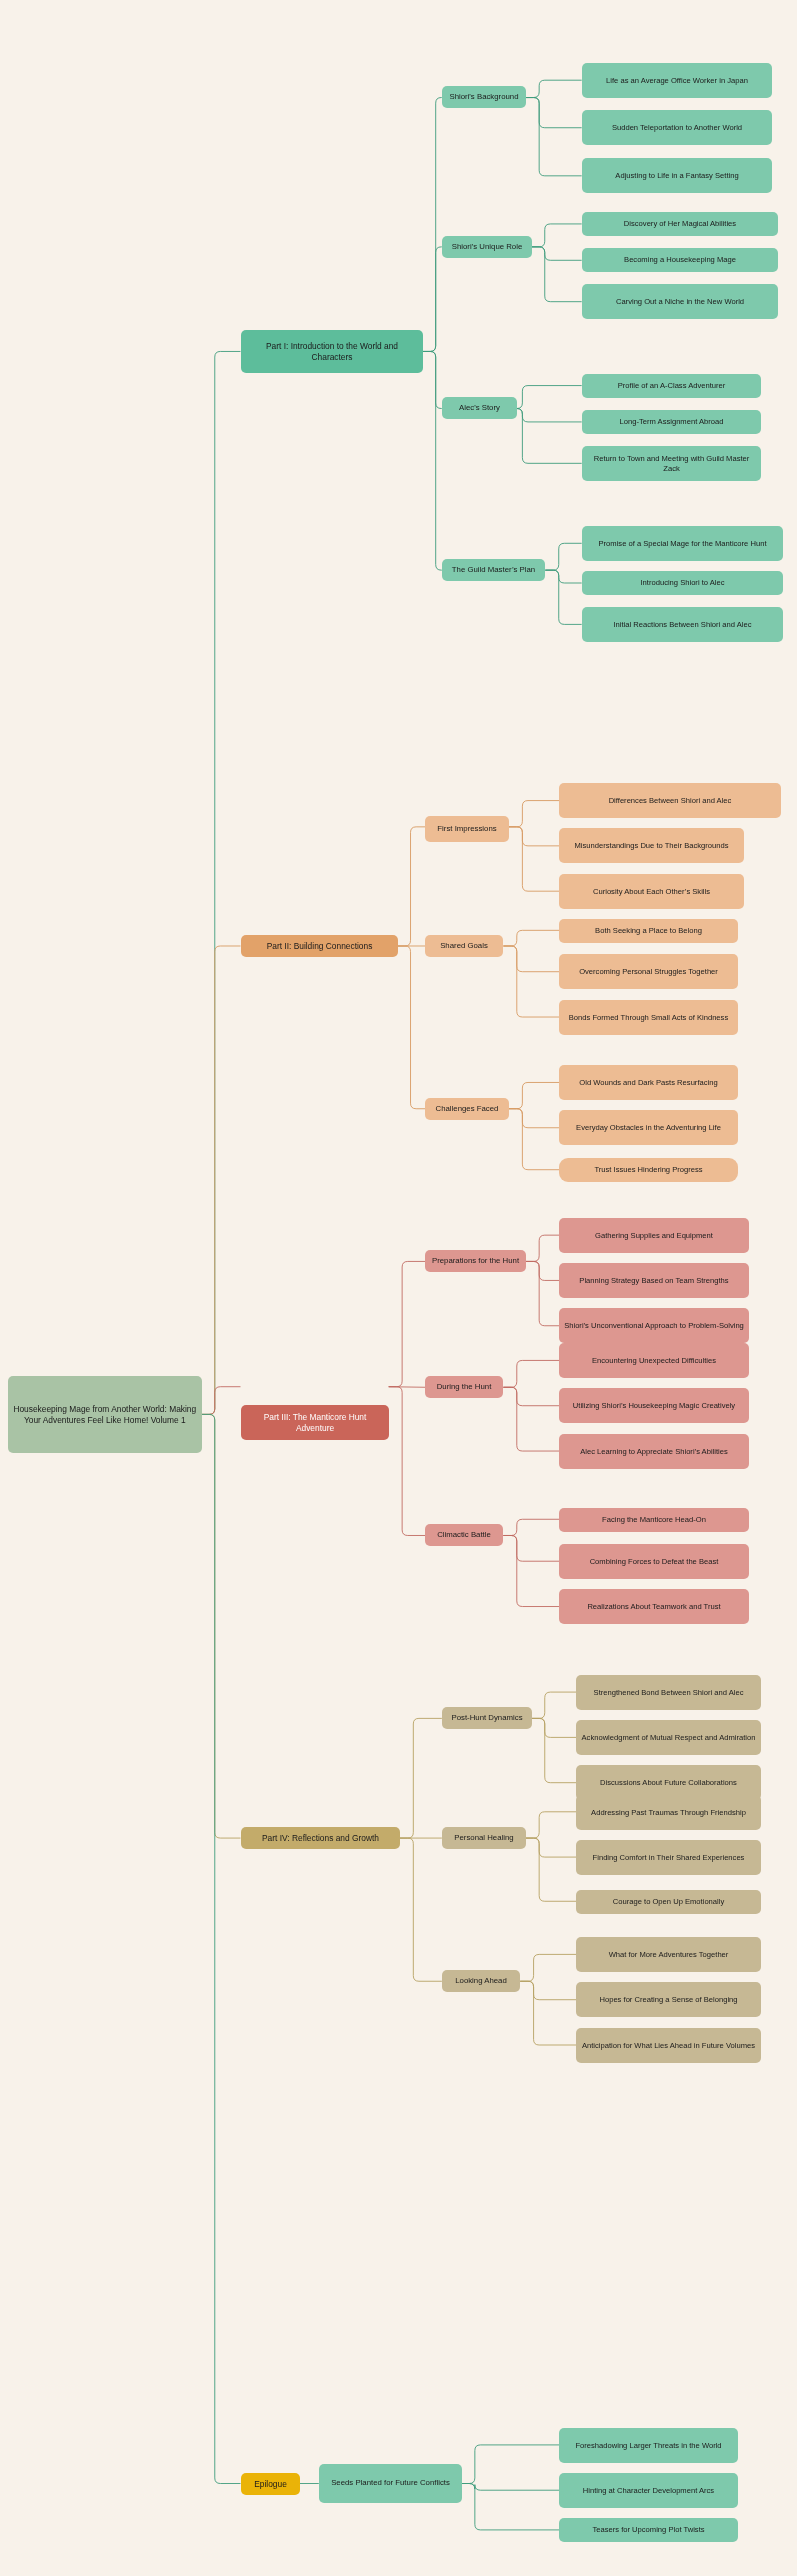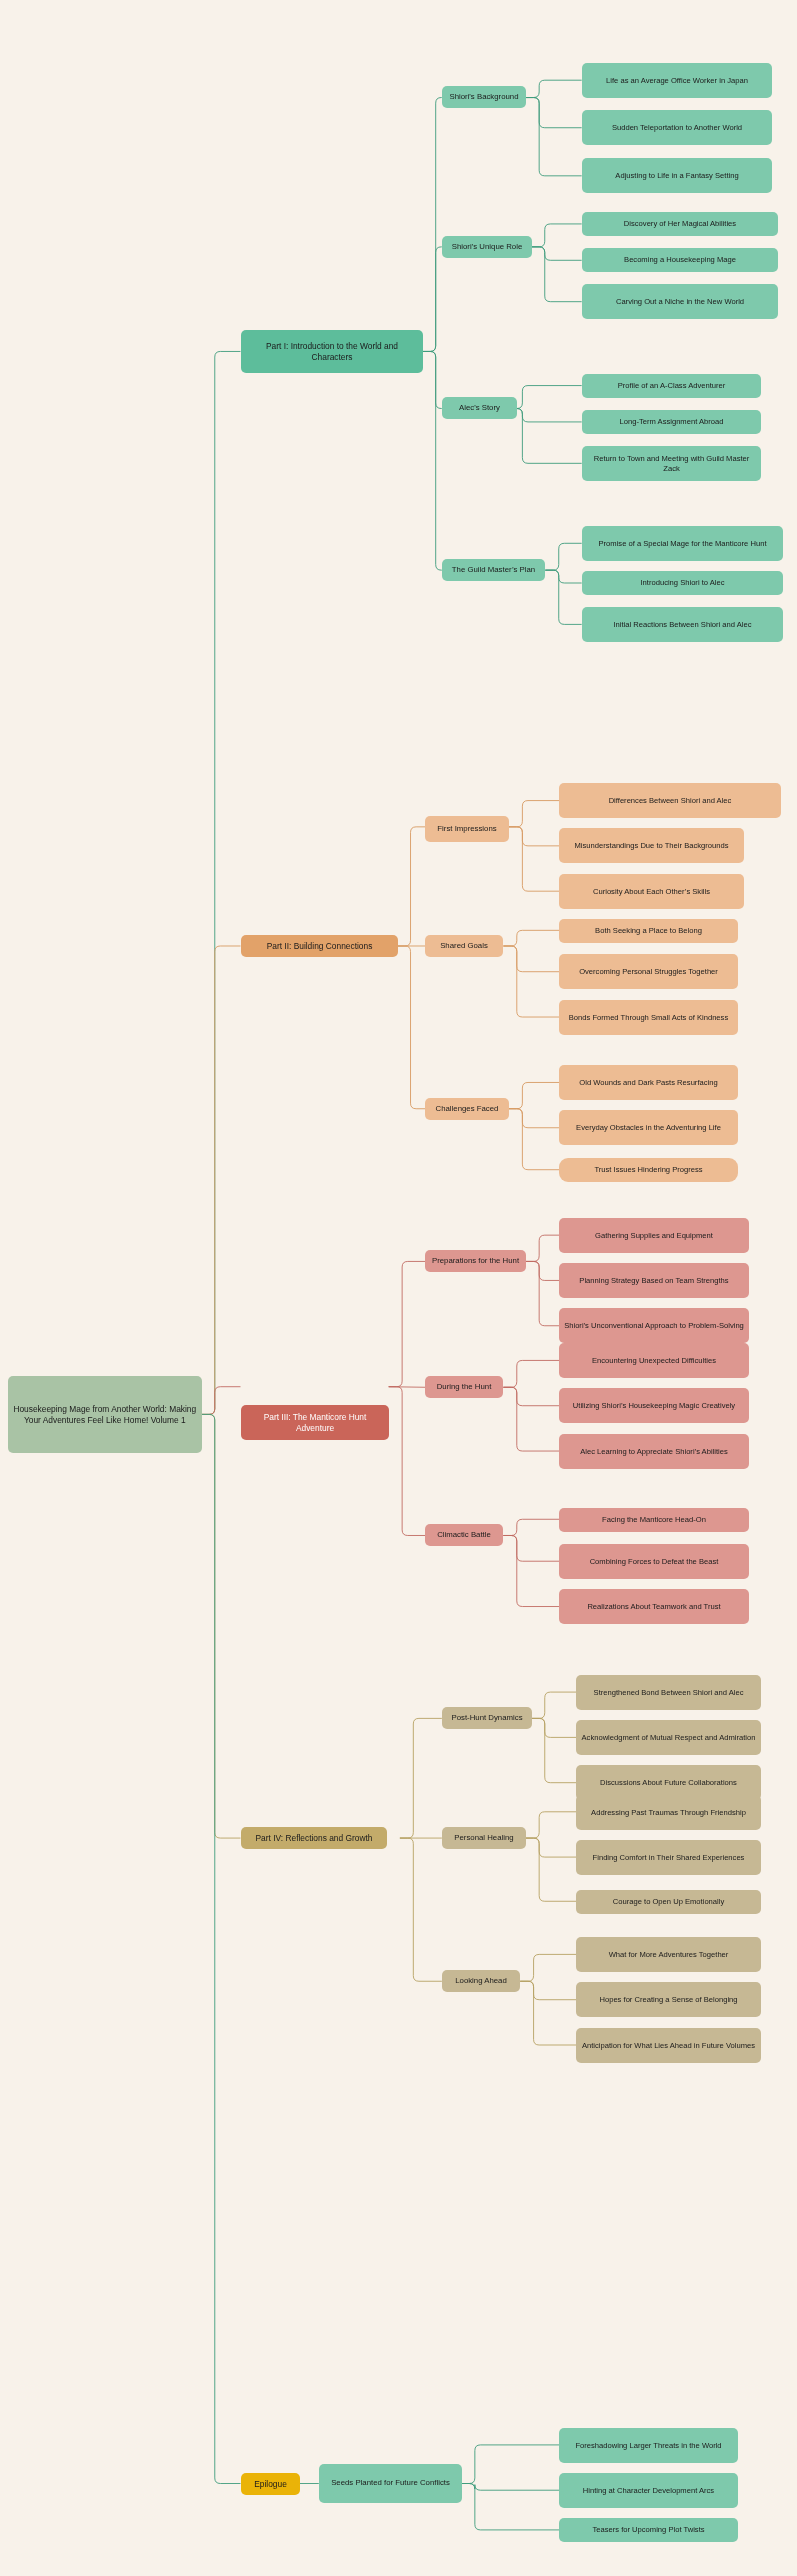--- a/index.html
+++ b/index.html
@@ -220,21 +220,21 @@
       </div>
       <div class="node lvl3" style="left: 559px; top: 1508px; width: 190px; height: 23.5px; background: rgb(221, 151, 144);">
         <span>Facing the Manticore Head-On</span>
       </div>
       <div class="node lvl3" style="left: 559px; top: 1544px; width: 190px; height: 35px; background: rgb(221, 151, 144);">
         <span>Combining Forces to Defeat the Beast</span>
       </div>
       <div class="node lvl3" style="left: 559px; top: 1589px; width: 190px; height: 35px; background: rgb(221, 151, 144);">
         <span>Realizations About Teamwork and Trust</span>
       </div>
-      <div class="node lvl1" style="left: 241px; top: 1827px; width: 146px; height: 22.4px; background: rgb(195, 171, 106); color: rgb(27, 27, 27);">
+      <div class="node lvl1" style="left: 241px; top: 1827px; width: 159px; height: 22.4px; background: rgb(195, 171, 106); color: rgb(27, 27, 27);">
         <span>Part IV: Reflections and Growth</span>
       </div>
       <div class="node lvl2" style="left: 442px; top: 1707px; width: 90px; height: 22.4px; background: rgb(198, 184, 148);">
         <span>Post-Hunt Dynamics</span>
       </div>
       <div class="node lvl3" style="left: 576px; top: 1675px; width: 185px; height: 35px; background: rgb(198, 184, 148);">
         <span>Strengthened Bond Between Shiori and Alec</span>
       </div>
       <div class="node lvl3" style="left: 576px; top: 1720px; width: 185px; height: 35px; background: rgb(198, 184, 148);">
         <span>Acknowledgment of Mutual Respect and Admiration</span>

